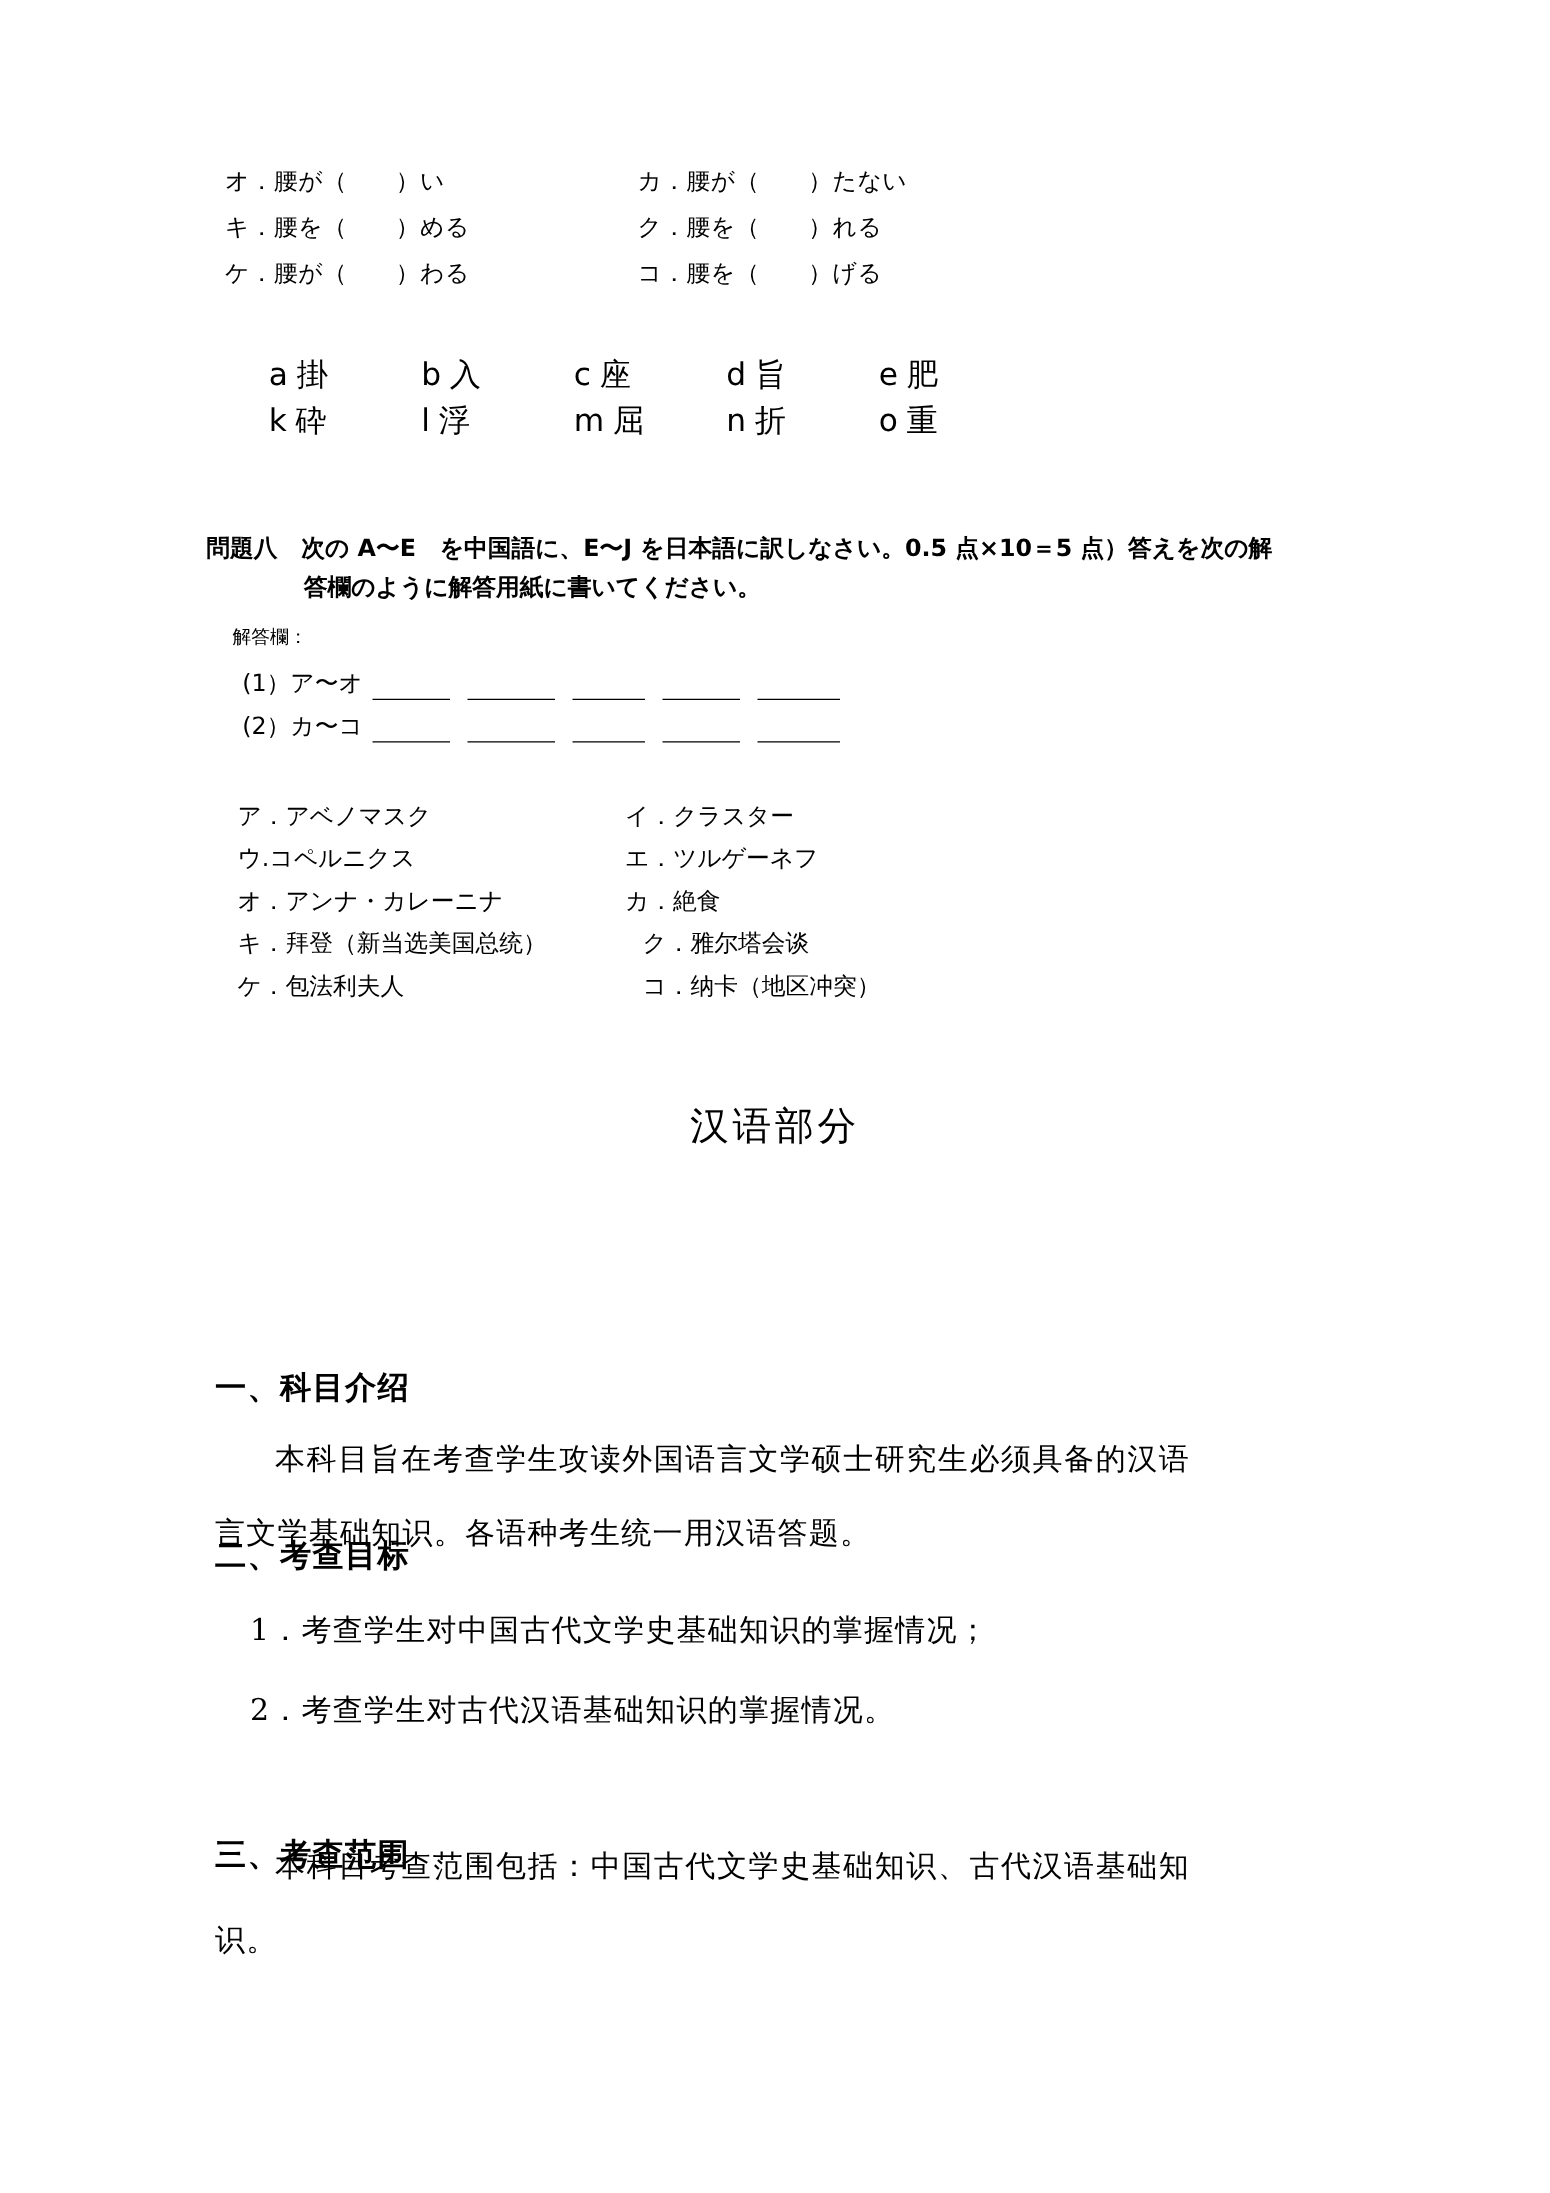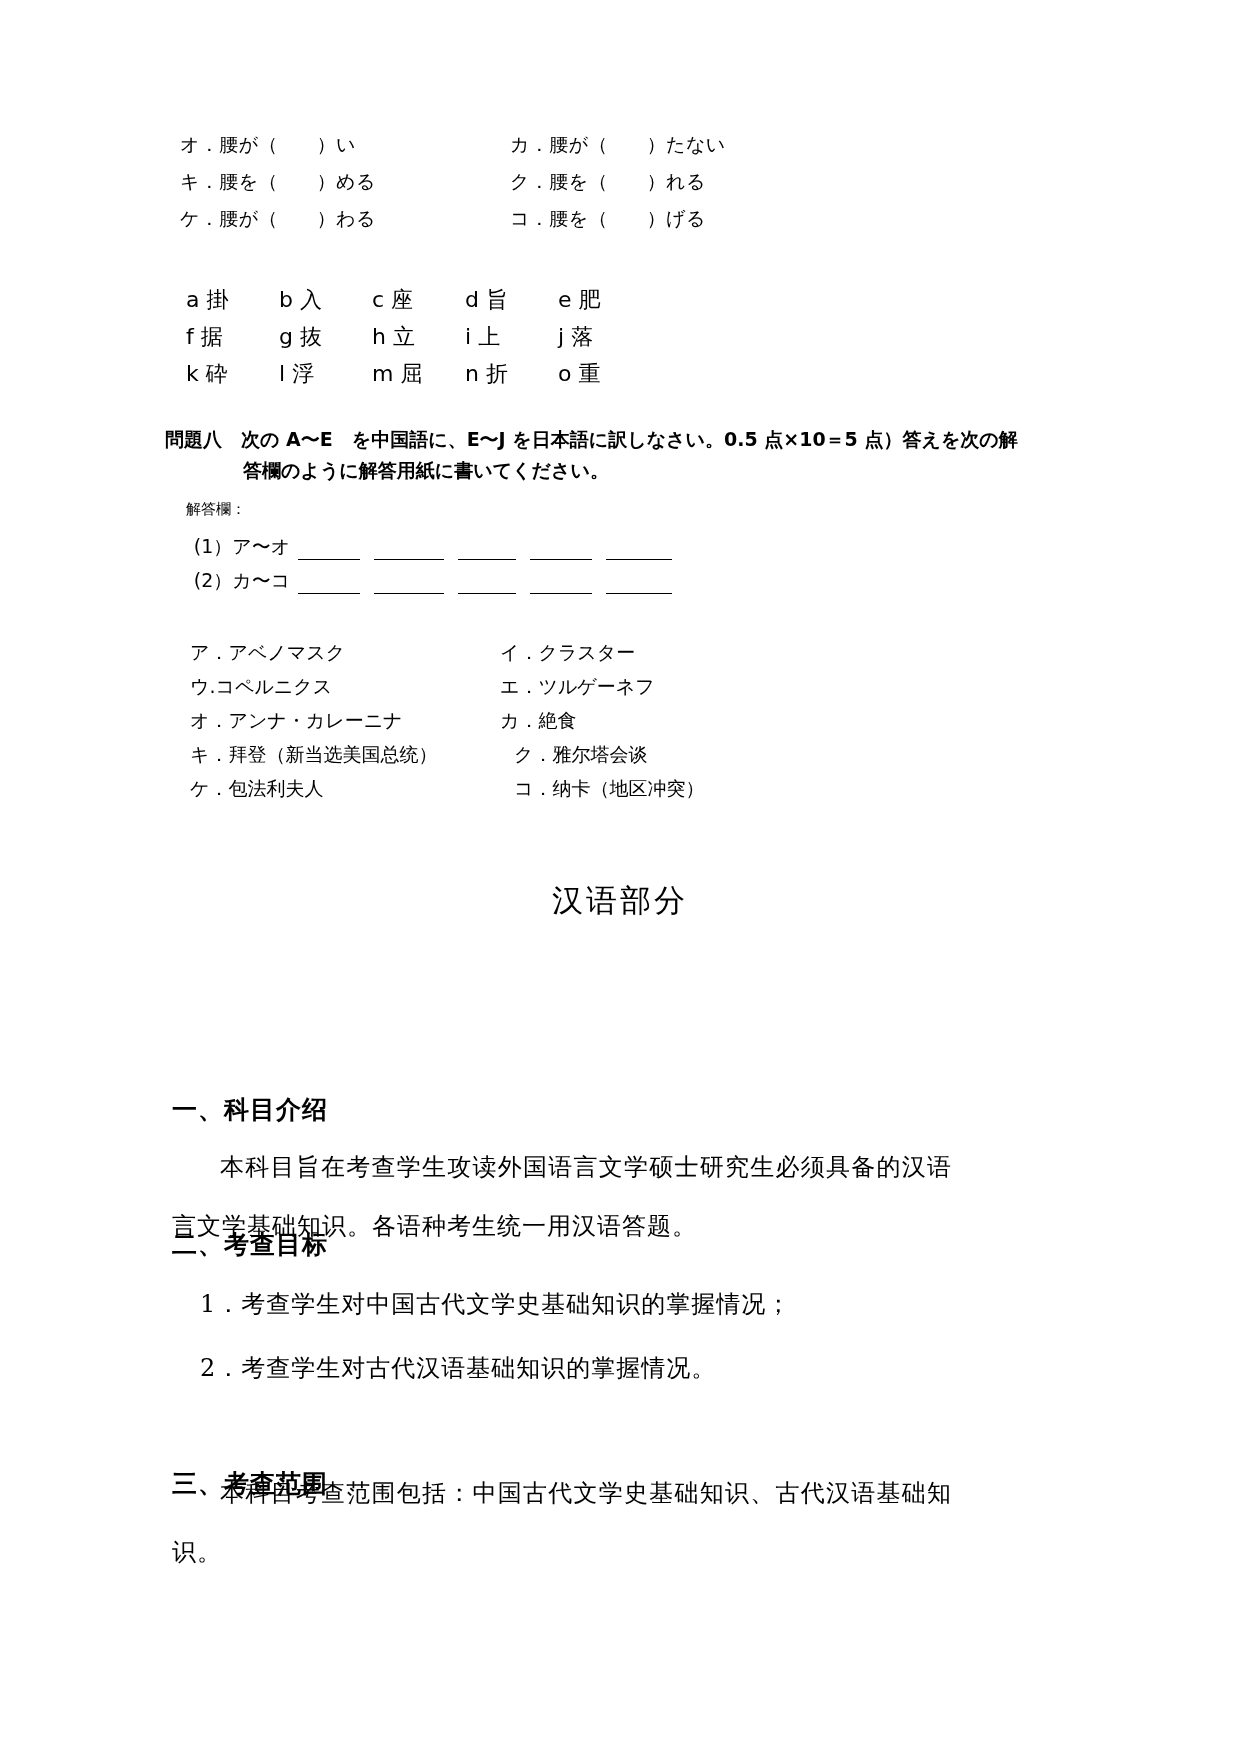--- a/index.html
+++ b/index.html
@@ -56,22 +56,23 @@
     width: 900px;
   }
   #kanji-bank .bank-row {
     display: flex;
     height: 37px;
     align-items: center;
   }
   #kanji-bank .bank-item {
     width: 93px;
     font-family: "DejaVu Sans", "Liberation Sans", sans-serif;
-    font-size: 22px;
+    font-size: 25px;
     white-space: nowrap;
+    margin-left: 29px;
   }
   #kanji-bank .bank-item .lat { margin-right: 7px; }
 
   
   #question-eight {
     position: absolute;
     left: 165px;
     top: 424px;
     width: 900px;
     font-family: "DejaVu Sans", "Liberation Sans", sans-serif;
@@ -206,27 +207,20 @@
 
   <div id="kanji-bank">
     <div class="bank-row">
       <span class="bank-item"><span class="lat">a</span><span>掛</span></span>
       <span class="bank-item"><span class="lat">b</span><span>入</span></span>
       <span class="bank-item"><span class="lat">c</span><span>座</span></span>
       <span class="bank-item"><span class="lat">d</span><span>旨</span></span>
       <span class="bank-item"><span class="lat">e</span><span>肥</span></span>
     </div>
     <div class="bank-row">
-      <span class="bank-item"><span class="lat">f</span><span>据</span></span>
-      <span class="bank-item"><span class="lat">g</span><span>抜</span></span>
-      <span class="bank-item"><span class="lat">h</span><span>立</span></span>
-      <span class="bank-item"><span class="lat">i</span><span>上</span></span>
-      <span class="bank-item"><span class="lat">j</span><span>落</span></span>
-    </div>
-    <div class="bank-row">
       <span class="bank-item"><span class="lat">k</span><span>砕</span></span>
       <span class="bank-item"><span class="lat">l</span><span>浮</span></span>
       <span class="bank-item"><span class="lat">m</span><span>屈</span></span>
       <span class="bank-item"><span class="lat">n</span><span>折</span></span>
       <span class="bank-item"><span class="lat">o</span><span>重</span></span>
     </div>
   </div>
 
   <div id="question-eight">
     <span class="q-line1">問題八　次の A〜E　を中国語に、E〜J を日本語に訳しなさい。0.5 点×10＝5 点）答えを次の解</span>

